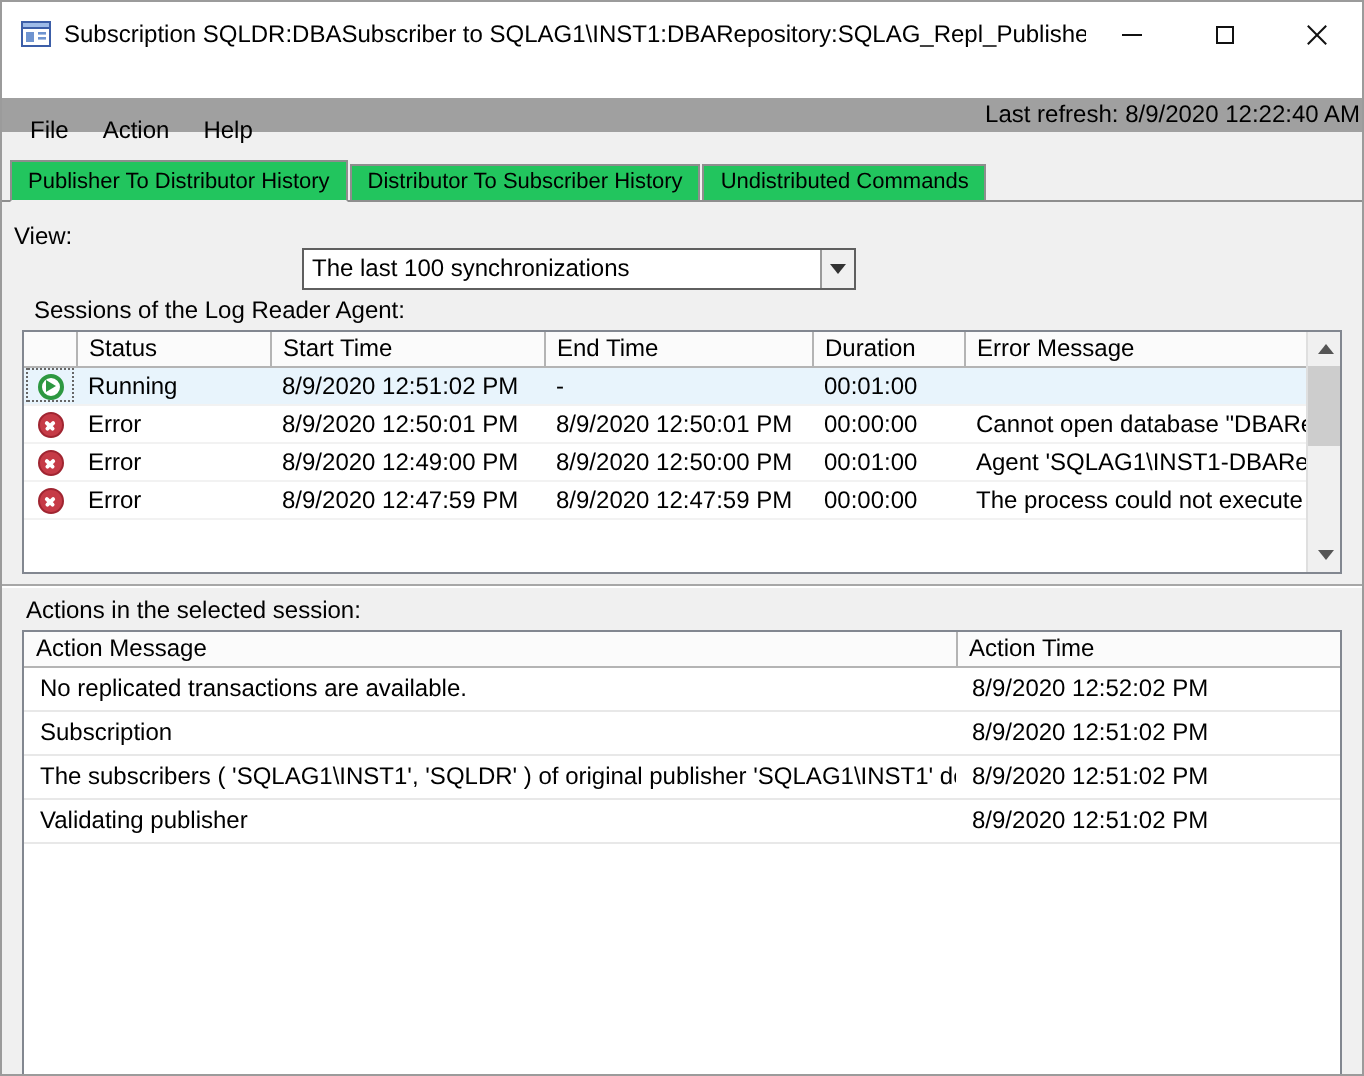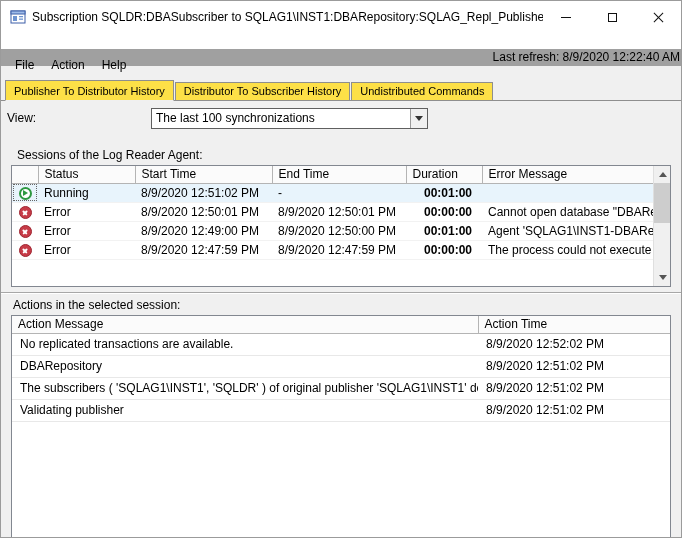--- a/index.html
+++ b/index.html
@@ -23,27 +23,27 @@
 
   
   .menubar { height:16px; background:#fff; display:flex; align-items:center; padding-left:8px; }
   .menu-item { padding:0 6px; margin-right:5px; line-height:16px;margin-top:48px; }
 
   
   .refreshbar { height:17px; background:var(--refresh-bar-gray,#a0a0a0); color:#000000; text-align:right; line-height:17px; padding-right:1px; white-space:nowrap; overflow:hidden; }
 
   
   .tabstrip { margin-top:14px; padding-left:4px; height:21px; display:flex; align-items:flex-end; border-bottom:1px solid #8e8e8e; }
-  .tab { height:18px; line-height:17px; padding:0 8px; font-size:11px; background:#fde047; border:1px solid #8e8e8e; border-bottom:none; margin-right:1px; white-space:nowrap; }
+  .tab { height:18px; line-height:17px; padding:0 8px; font-size:11px; background:#22c55e; border:1px solid #8e8e8e; border-bottom:none; margin-right:1px; white-space:nowrap; }
   .tab.active { height:21px; line-height:20px; margin-bottom:-1px; border-bottom:1px solid #f0f0f0; position:relative; z-index:2; }
 
   
   .view-row { position:relative; height:21px; margin-top:7px; }
   .view-label { position:absolute; left:6px; top:3px; }
-  .combobox { position:absolute; left:150px; top:0; width:277px; height:21px; background:#fff; border:1px solid #5f5f5f; display:flex; align-items:center; }
+  .combobox { position:absolute; left:150px; top:16px; width:277px; height:21px; background:#fff; border:1px solid #5f5f5f; display:flex; align-items:center; }
   .combo-text { flex:1 1 auto; padding-left:4px; line-height:19px; white-space:nowrap; overflow:hidden; }
   .combo-btn { width:17px; height:19px; background:#f0f0f0; border-left:1px solid #9a9a9a; display:flex; align-items:center; justify-content:center; }
   .tri-down { width:0; height:0; border-left:4px solid transparent; border-right:4px solid transparent; border-top:5px solid #333; }
   .tri-up-s { width:0; height:0; border-left:4px solid transparent; border-right:4px solid transparent; border-bottom:5px solid #555; }
   .tri-down-s { width:0; height:0; border-left:4px solid transparent; border-right:4px solid transparent; border-top:5px solid #555; }
 
   .section-label { margin-left:16px; height:14px; line-height:14px; }
   .lbl-sessions { margin-top:19px; }
   .lbl-actions { margin-top:4px; margin-left:12px; }
 
@@ -51,21 +51,21 @@
   .tablewrap { position:relative; margin:3px 10px 0 10px; background:#fff; border:1px solid #828790; overflow:hidden; }
   .t1 { height:122px; }
   .t2 { height:258px; }
   table { border-collapse:collapse; table-layout:fixed; }
   .t1 table { width:643px; }
   .t2 table { width:660px;padding-left:24px; }
   th { background:#fbfbfb; font-weight:normal; text-align:left; height:17px; padding:0 0 0 6px; border-right:1px solid #b4b4b4; border-bottom:1px solid #b4b4b4; white-space:nowrap; overflow:hidden; }
   th:last-child { border-right:1px solid #b4b4b4; }
   .t1 td { height:19px; padding:0 0 0 6px; border-bottom:1px solid #f2f2f2; white-space:nowrap; overflow:hidden; }
   .t2 td { height:22px; padding:0 0 0 8px; border-bottom:1px solid #e8e8e8; white-space:nowrap; overflow:hidden; }
-  td.num { text-align:right; padding-right:10px;font-weight:bold; }
+  td.num { text-align:left; padding-right:10px; }
   tr.selected td { background:var(--selection-blue,#e8f4fc); }
   td.icon-cell { padding:0; text-align:center; }
   tr.selected td.icon-cell { outline:1px dotted #666; outline-offset:-2px; }
 
   
   .status-icon { display:inline-block; vertical-align:middle; }
   .icon-running { width:13px; height:13px; border:2px solid var(--running-green,#2d9840); border-radius:50%; background:#fff; position:relative; }
   .icon-running::after { content:''; position:absolute; left:2px; top:1.5px; width:0; height:0; border-left:5px solid var(--running-green,#2d9840); border-top:3px solid transparent; border-bottom:3px solid transparent; }
   .icon-error { width:13px; height:13px; border-radius:50%; background:var(--error-red,#c63b47); border:1px solid #a02531; position:relative; }
   .icon-error::before,.icon-error::after { content:''; position:absolute; left:2.5px; top:5.2px; width:6px; height:1.6px; background:#fff; border-radius:1px; }
@@ -226,21 +226,21 @@
         </tr>
       </thead>
       <tbody>
 
           <tr>
             <td>No replicated transactions are available.</td>
             <td>8/9/2020 12:52:02 PM</td>
           </tr>
 
           <tr>
-            <td>DBARepository</td>
+            <td>Subscription</td>
             <td>8/9/2020 12:51:02 PM</td>
           </tr>
 
           <tr>
             <td>The subscribers ( 'SQLAG1\INST1', 'SQLDR' ) of original publisher 'SQLAG1\INST1' do not ...</td>
             <td>8/9/2020 12:51:02 PM</td>
           </tr>
 
           <tr>
             <td>Validating publisher</td>

